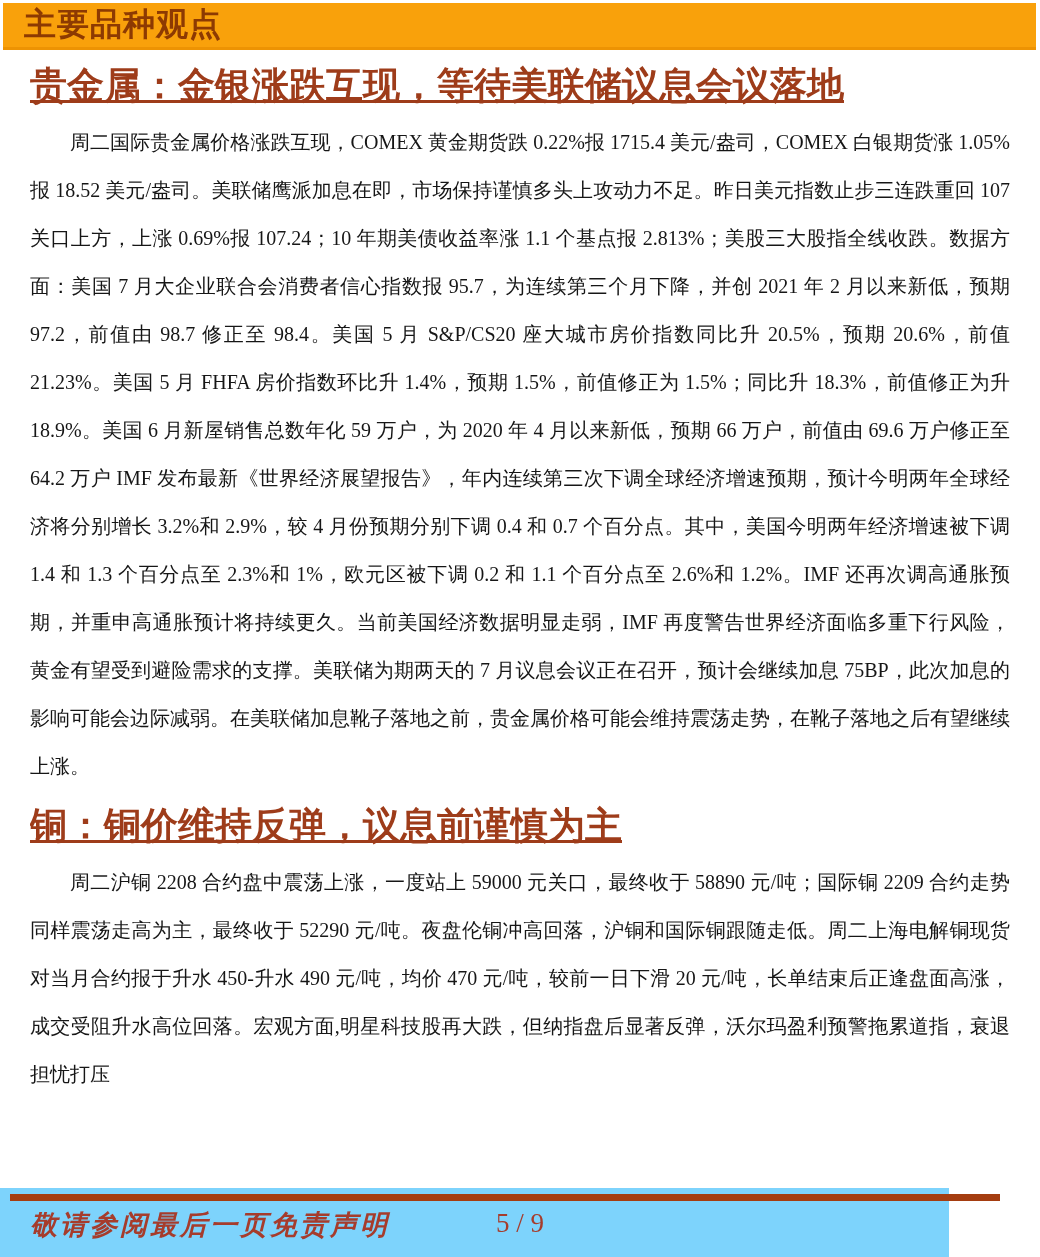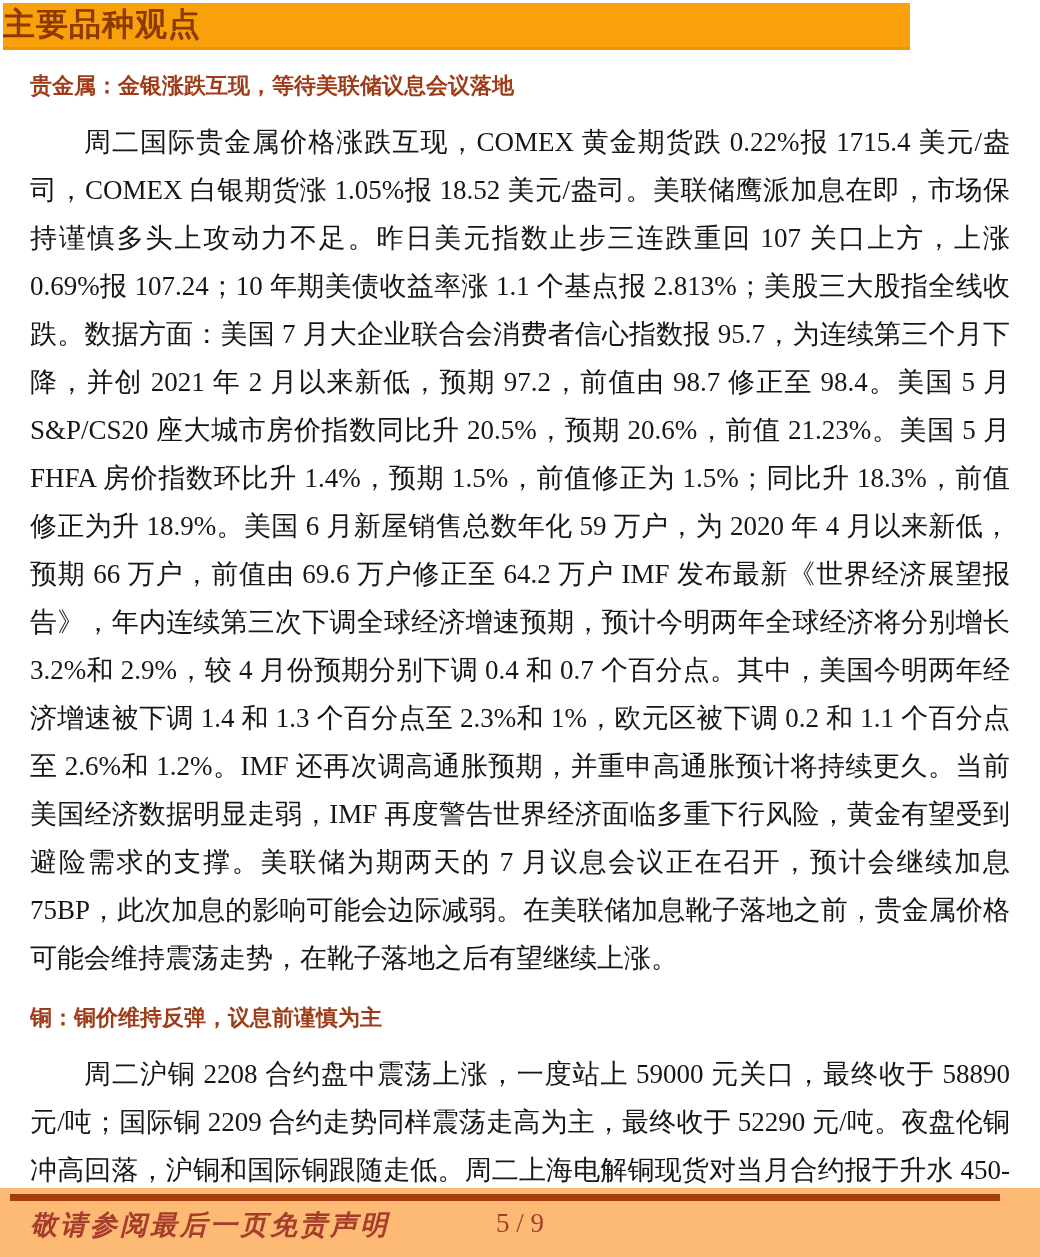--- a/index.html
+++ b/index.html
@@ -18,70 +18,72 @@
     height: 1257px;
     position: relative;
     background: #ffffff;
     overflow: hidden;
     font-family: "Liberation Serif", "DejaVu Serif", serif;
   }
   .header-bar {
     position: absolute;
     left: 3px;
     top: 3px;
-    width: 907px;
+    width: 1033px;
     height: 47px;
     background: var(--header_bar);
     border-bottom: 3px solid var(--header_bar_edge);
     display: flex;
     align-items: center;
+    padding-left: 21px;
   }
   .header-bar .bar-title {
     font-family: "Liberation Sans", "DejaVu Sans", sans-serif;
     font-weight: bold;
     font-size: 32px;
     letter-spacing: 1px;
     color: var(--header_text);
   }
   .content {
     position: absolute;
     top: 62px;
     left: 30px;
     width: 980px;
     height: 1124px;
     overflow: hidden;
   }
   .sec-title {
     font-family: "Liberation Sans", "DejaVu Sans", sans-serif;
     font-weight: bold;
-    font-size: 22px;
+    font-size: 37px;
     line-height: 40px;
     color: var(--section_title);
     margin: 4px 0 12px 0;
+    text-decoration: underline;
   }
   .sec-title.copper { margin-top: 16px; }
   p.body {
-    font-size: 27px;
+    font-size: 20px;
     line-height: 48px;
     color: var(--body_text);
     text-align: justify;
     text-indent: 2em;
     margin: 0;
   }
   p.body.advice {
     margin-top: 14px;
     text-align: left;
   }
   .footer {
     position: absolute;
     left: 0;
     top: 1188px;
-    width: 1040px;
+    width: 949px;
     height: 69px;
-    background: #fdba74;
+    background: #7dd3fc;
   }
   .footer-rule {
     position: absolute;
     left: 10px;
     top: 6px;
     width: 990px;
     height: 7px;
     background: var(--footer_rule);
   }
   .footer-disclaimer {

